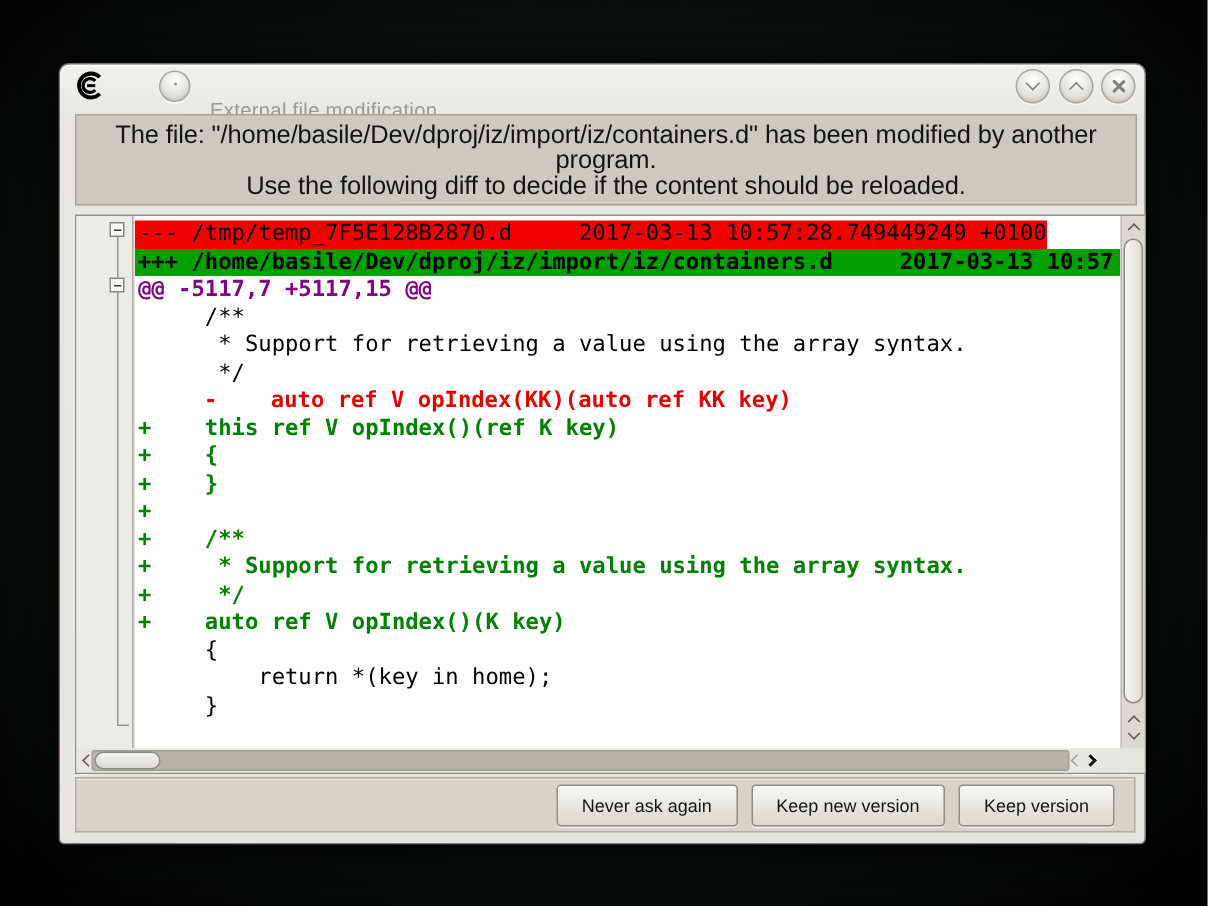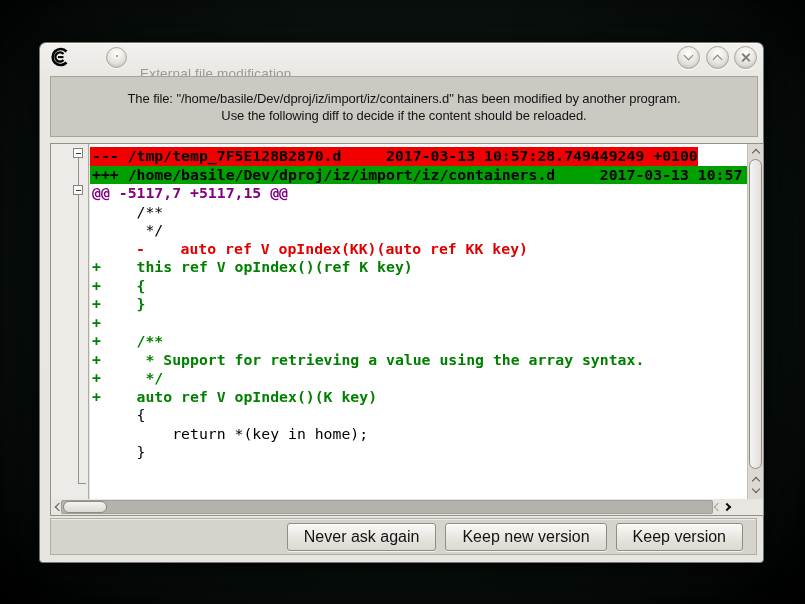--- a/index.html
+++ b/index.html
@@ -48,21 +48,21 @@
     background:#807f79; border-radius:1px;
   }
   .xglyph::before { transform:rotate(45deg);} .xglyph::after { transform:rotate(-45deg);}
 
   
   .msg-panel {
     position:absolute; left:10px; top:33px; width:708px; height:61px;
     background:#ccc9c3; border:1px solid #a6a39c;
     display:flex; flex-direction:column; justify-content:center; align-items:center;
   }
-  .msg-line { font-size:13px; color:#141414; letter-spacing:-0.1px; line-height:17px; text-align:center; }
+  .msg-line { font-size:17px; color:#141414; letter-spacing:-0.1px; line-height:17px; text-align:center; }
 
   
   .diff-widget {
     position:absolute; left:10px; top:100px; width:714px; height:373px;
     border:1px solid #95928b; background:#e8e6e1;
   }
   .gutter {
     position:absolute; left:0; top:0; width:38px; height:355px;
     background:#edebe7; border-right:1px solid #aeaba4;
   }
@@ -77,21 +77,21 @@
 
   .text-area {
     position:absolute; left:39px; top:0; width:657px; height:355px;
     background:#ffffff; overflow:hidden; padding-top:3px;
   }
   .row {
     font-family:"DejaVu Sans Mono", monospace;
     font-size:14.8px; line-height:18.5px; height:18.5px;
     white-space:pre; padding-left:2px; color:#000;
   }
-  .row-file-del { background:var(--del-bg,#f00000); font-weight:bold; width:max-content; }
+  .row-file-del { background:var(--del-bg,#f00000); font-weight:normal; width:max-content; }
   .row-file-add { background:var(--add-bg,#00a000); font-weight:bold; width:max-content; min-width:100%; }
   .row-hunk { color:var(--hunk-text,#800080); font-weight:bold; }
   .row-del  { color:var(--del-text,#e00000); font-weight:bold;margin-left:44px; }
   .row-add  { color:var(--add-text,#008000); font-weight:bold; }
   .row-ctx  { color:#000; font-weight:normal; }
 
   
   .vscroll {
     position:absolute; left:696px; top:0; width:16px; height:355px;
     background:#dcd9d4; border-left:1px solid #c2bfb9;
@@ -126,21 +126,21 @@
 
   
   .btn-bar {
     position:absolute; left:10px; top:475px; width:707px; height:37px;
     background:#d6d3cd; border:1px solid #b1aea7;
     box-shadow:inset 0 1px 0 rgba(255,255,255,0.55);
     display:flex; align-items:center; justify-content:flex-end; gap:9px; padding-right:13px;
   }
   .btn {
     height:28px; padding:0 16px; font-family:"Liberation Sans",sans-serif;
-    font-size:16px; color:#141414;
+    font-size:12px; color:#141414;
     background:linear-gradient(#faf9f7,#e3e0da 70%,#dcd9d2);
     border:1px solid #908d85; border-radius:3px;
     box-shadow:0 1px 0 rgba(255,255,255,0.7), inset 0 1px 0 #fff;
     display:flex; align-items:center;
   }
 </style>
 </head>
 <body>
 
 <div class="window">
@@ -175,20 +175,21 @@
       <div class="tree-stub"></div>
       <div class="fold-box fold-1"></div>
       <div class="fold-box fold-2"></div>
     </div>
 
     <div class="text-area">
         <div class="row row-file-del">--- /tmp/temp_7F5E128B2870.d     2017-03-13 10:57:28.749449249 +0100</div>
         <div class="row row-file-add">+++ /home/basile/Dev/dproj/iz/import/iz/containers.d     2017-03-13 10:57</div>
         <div class="row row-hunk">@@ -5117,7 +5117,15 @@</div>
         <div class="row row-ctx">     /**</div>
+        <div class="row row-ctx">      * Support for retrieving a value using the array syntax.</div>
         <div class="row row-ctx">      */</div>
         <div class="row row-del">-    auto ref V opIndex(KK)(auto ref KK key)</div>
         <div class="row row-add">+    this ref V opIndex()(ref K key)</div>
         <div class="row row-add">+    {</div>
         <div class="row row-add">+    }</div>
         <div class="row row-add">+</div>
         <div class="row row-add">+    /**</div>
         <div class="row row-add">+     * Support for retrieving a value using the array syntax.</div>
         <div class="row row-add">+     */</div>
         <div class="row row-add">+    auto ref V opIndex()(K key)</div>

